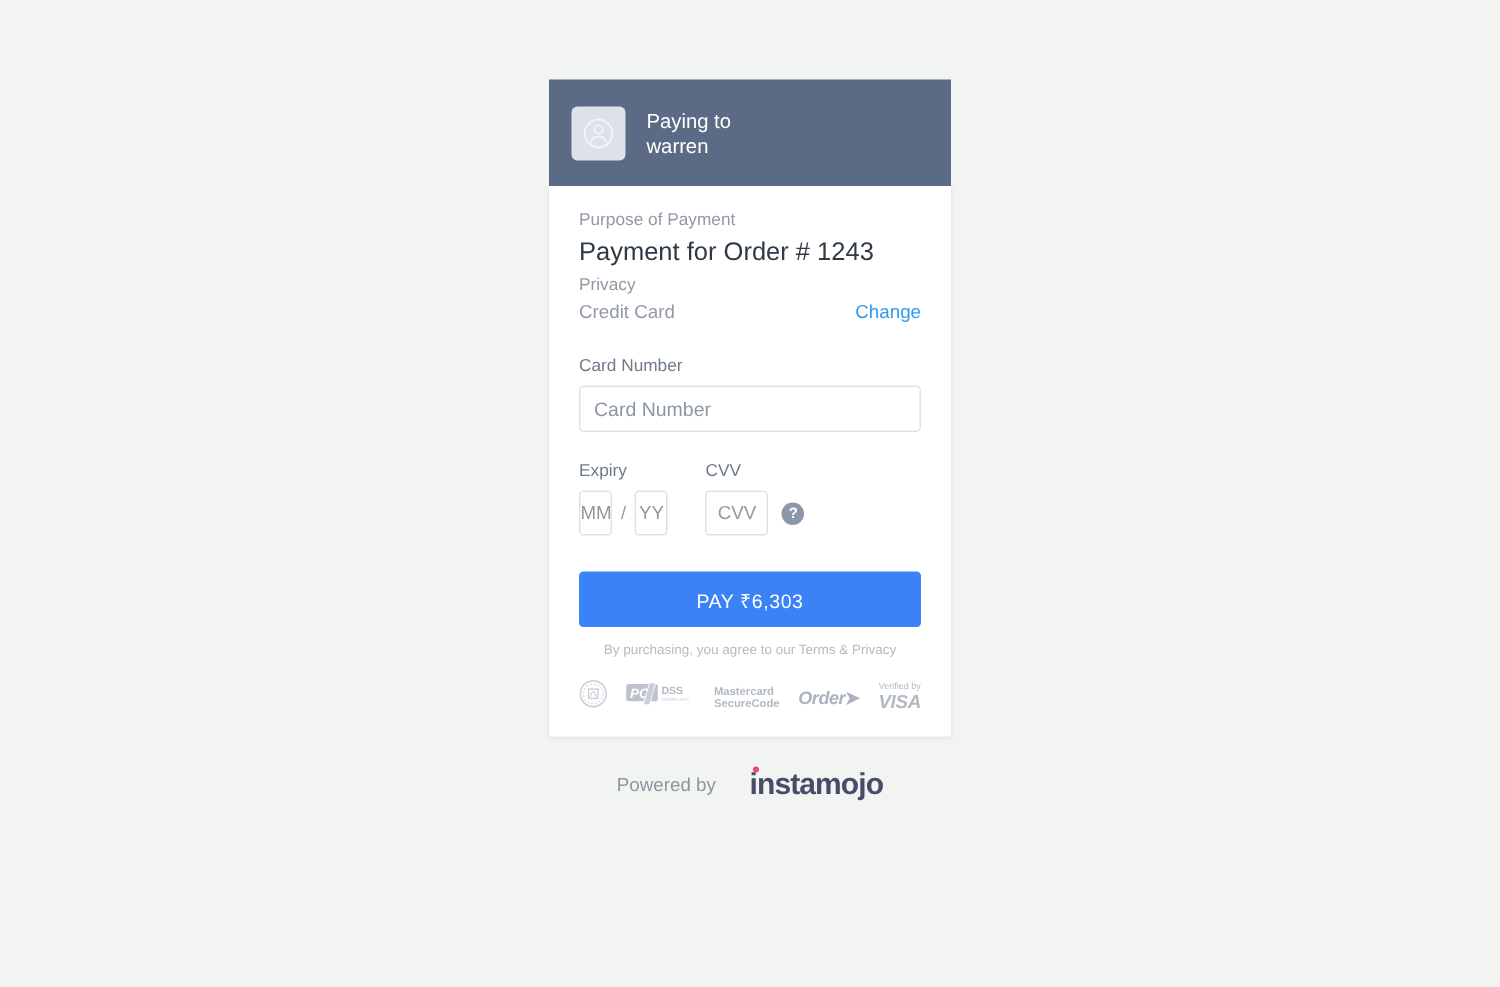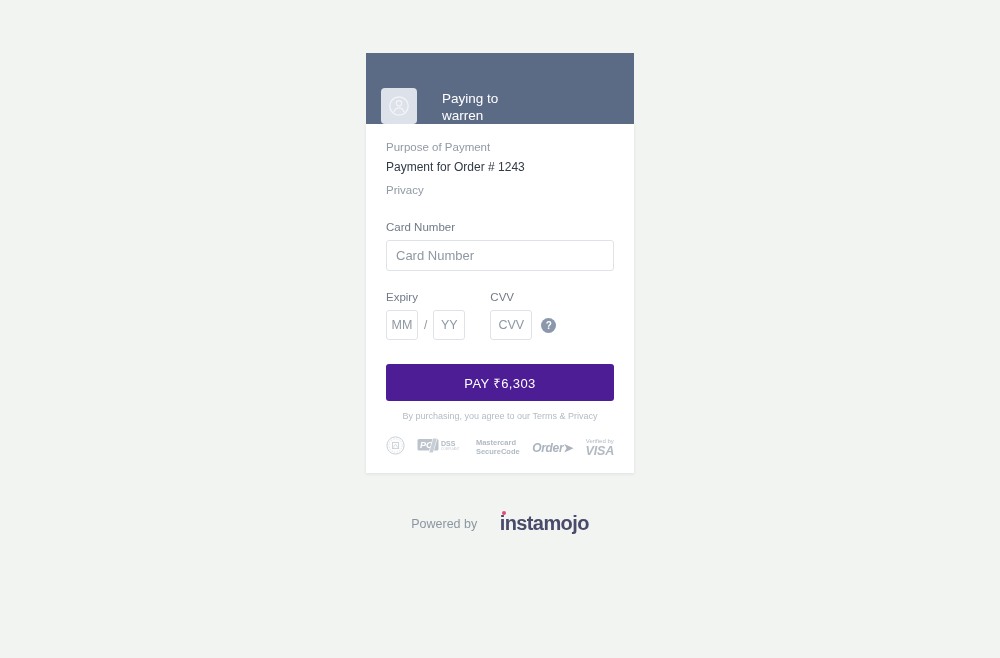--- a/index.html
+++ b/index.html
@@ -20,24 +20,23 @@
     left: 366px;
     top: 53px;
     width: 268px;
   }
 
   
   .card-header {
     background: #5c6b85;
     height: 71px;
     display: flex;
-    align-items: flex-end;
+    align-items: center;
     padding-left: 15px;
     box-sizing: border-box;
-    gap: 11px;
   }
   .avatar-box {
     width: 36px;
     height: 36px;
     border-radius: 4px;
     background: #dde2ea;
     display: flex;
     align-items: center;
     justify-content: center;
     flex: none;
@@ -60,21 +59,21 @@
     box-shadow: 0 1px 3px rgba(120,130,150,0.16);
   }
 
   .field-label {
     font-size: 11.5px;
     color: #9199a5;
     line-height: 15px;
     margin-bottom: 3px;
   }
   .field-value {
-    font-size: 12px;
+    font-size: 17px;
     color: #2f3a45;
     line-height: 19px;
   }
 
   .block-purpose { margin-bottom: 6px; }
   .block-amount  { margin-bottom: 2px; }
 
   .method-row {
     display: flex;
     align-items: baseline;
@@ -118,21 +117,21 @@
     display: flex;
     margin-top: 19px;
   }
   .exp-col { }
   .cvv-col { margin-left: 25px; }
   .small-inputs {
     display: flex;
     align-items: center;
   }
   .small-input {
-    width: 32px;
+    width: 22px;
     height: 30px;
     box-sizing: border-box;
     border: 1px solid #dfe3e8;
     border-radius: 3px;
     text-align: center;
     font-size: 12.5px;
     font-family: "Liberation Sans", sans-serif;
     color: #4a545f;
     background: #fff;
     outline: none;
@@ -159,21 +158,21 @@
     cursor: pointer;
     flex: none;
     font-family: "Liberation Sans", sans-serif;
   }
 
   
   .pay-button {
     margin-top: 24px;
     width: 100%;
     height: 37px;
-    background: #4c1d95;
+    background: #3b82f6;
     border: none;
     border-radius: 3px;
     color: #ffffff;
     font-size: 13px;
     font-family: "Liberation Sans", sans-serif;
     letter-spacing: 0.4px;
     cursor: pointer;
     display: block;
   }
   .terms-note {
@@ -283,20 +282,24 @@
 
     <div class="block-purpose">
       <div class="field-label">Purpose of Payment</div>
       <div class="field-value">Payment for Order # 1243</div>
     </div>
 
     <div class="block-amount">
       <div class="field-label">Privacy</div>
     </div>
 
+    <div class="method-row">
+      <span class="method-name">Credit Card</span>
+      <span class="change-link">Change</span>
+    </div>
 
     <div class="input-group">
       <div class="input-label">Card Number</div>
       <input class="text-input" type="text" placeholder="Card Number" style="">
     </div>
 
     <div class="exp-cvv-row">
       <div class="exp-col">
         <div class="input-label">Expiry</div>
         <div class="small-inputs">

